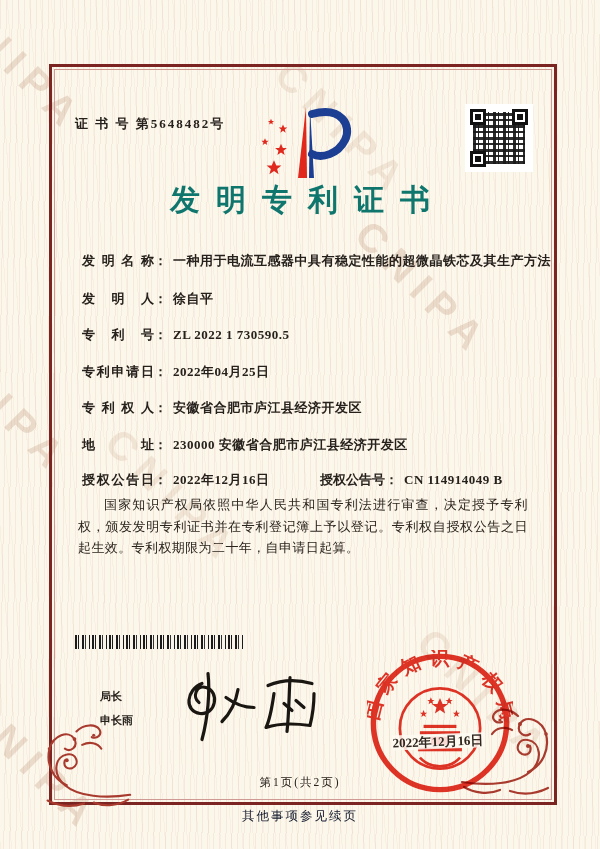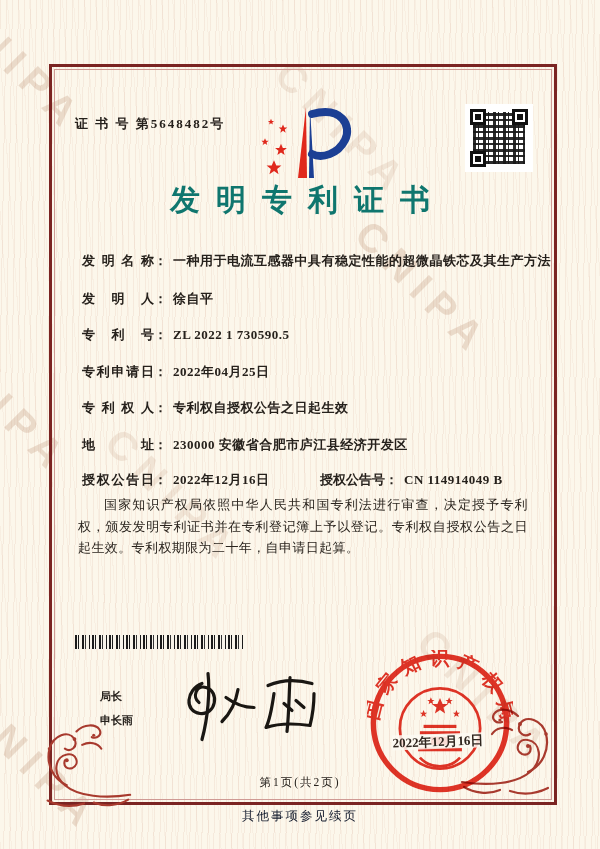--- a/index.html
+++ b/index.html
@@ -188,21 +188,21 @@
     <div class="frow" style="top:290px">
       <span class="flabel">发明人</span><span class="fcolon">：</span><span class="fvalue">徐自平</span>
     </div>
     <div class="frow" style="top:326px">
       <span class="flabel">专利号</span><span class="fcolon">：</span><span class="fvalue">ZL 2022 1 730590.5</span>
     </div>
     <div class="frow" style="top:363px">
       <span class="flabel">专利申请日</span><span class="fcolon">：</span><span class="fvalue">2022年04月25日</span>
     </div>
     <div class="frow" style="top:399px">
-      <span class="flabel">专利权人</span><span class="fcolon">：</span><span class="fvalue">专利权自授权公告之日起生效</span>
+      <span class="flabel">专利权人</span><span class="fcolon">：</span><span class="fvalue">安徽省合肥市庐江县经济开发区</span>
     </div>
     <div class="frow" style="top:436px">
       <span class="flabel">地址</span><span class="fcolon">：</span><span class="fvalue">230000 安徽省合肥市庐江县经济开发区</span>
     </div>
     <div class="frow" style="top:471px">
       <span class="flabel">授权公告日</span><span class="fcolon">：</span><span class="fvalue">2022年12月16日</span>
       <span class="fpair2">
         <span class="flabel" style="width:65px">授权公告号</span><span class="fcolon">：</span><span class="fvalue">CN 114914049 B</span>
       </span>
     </div>

